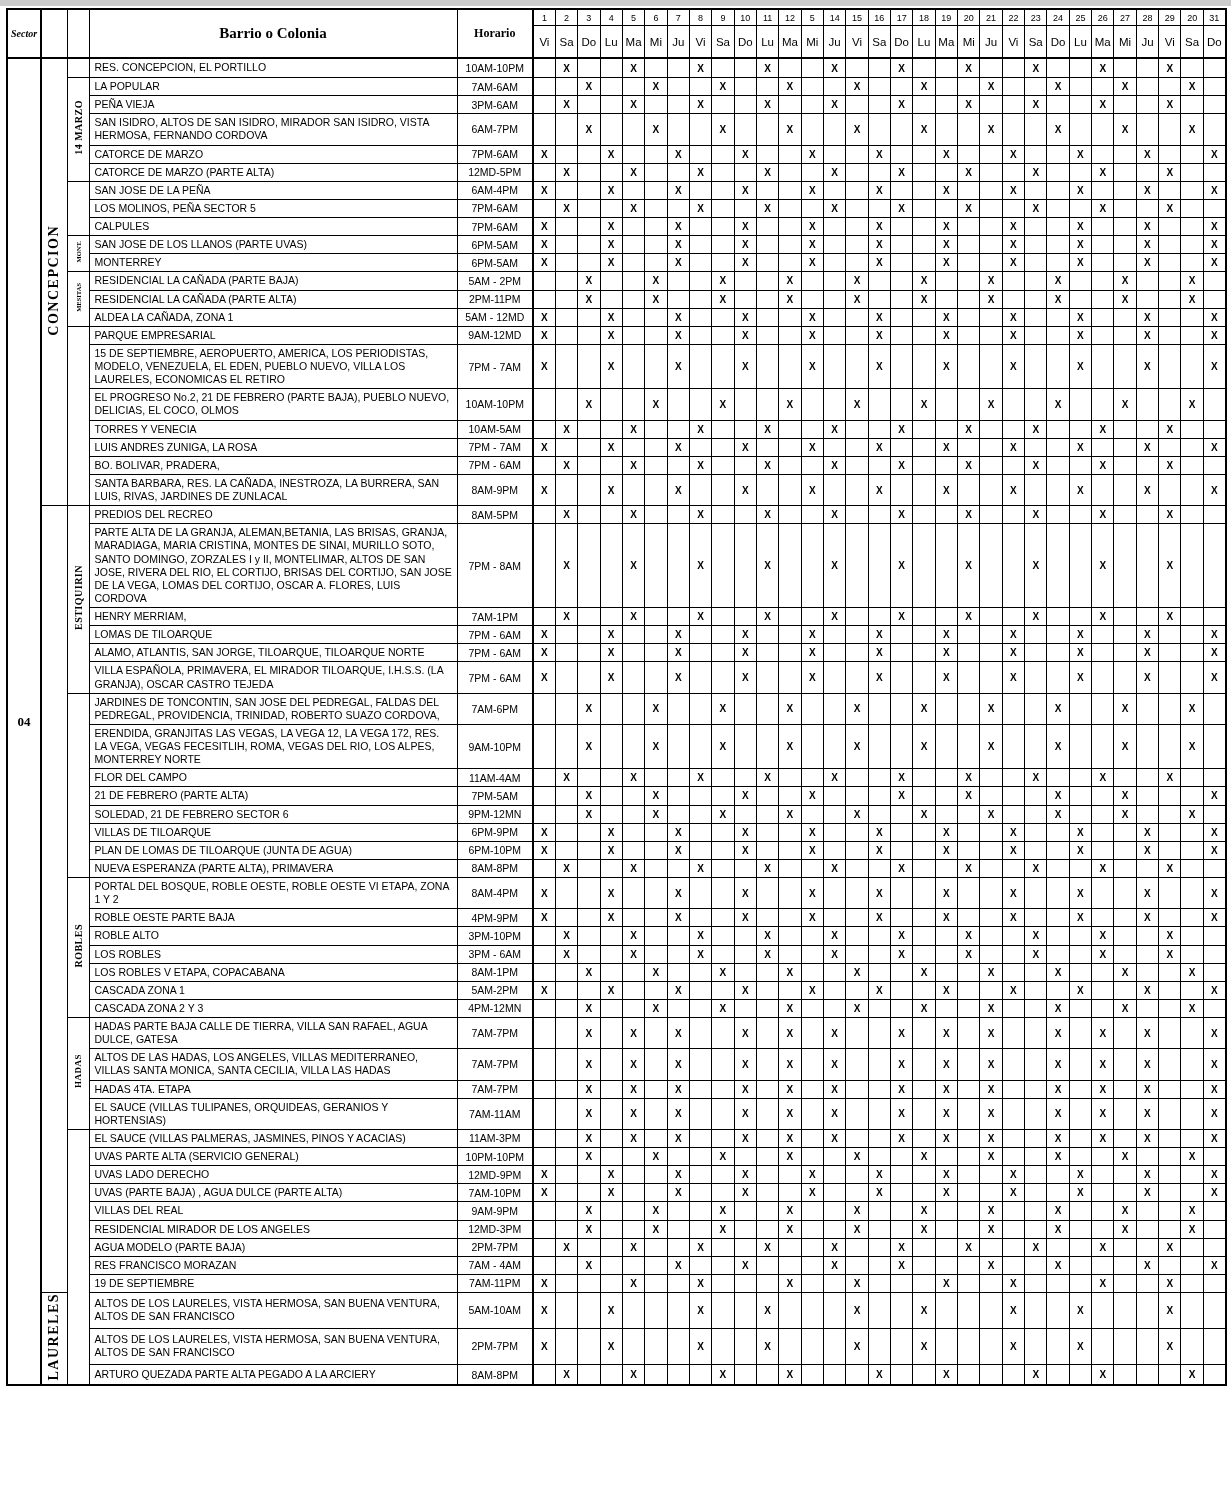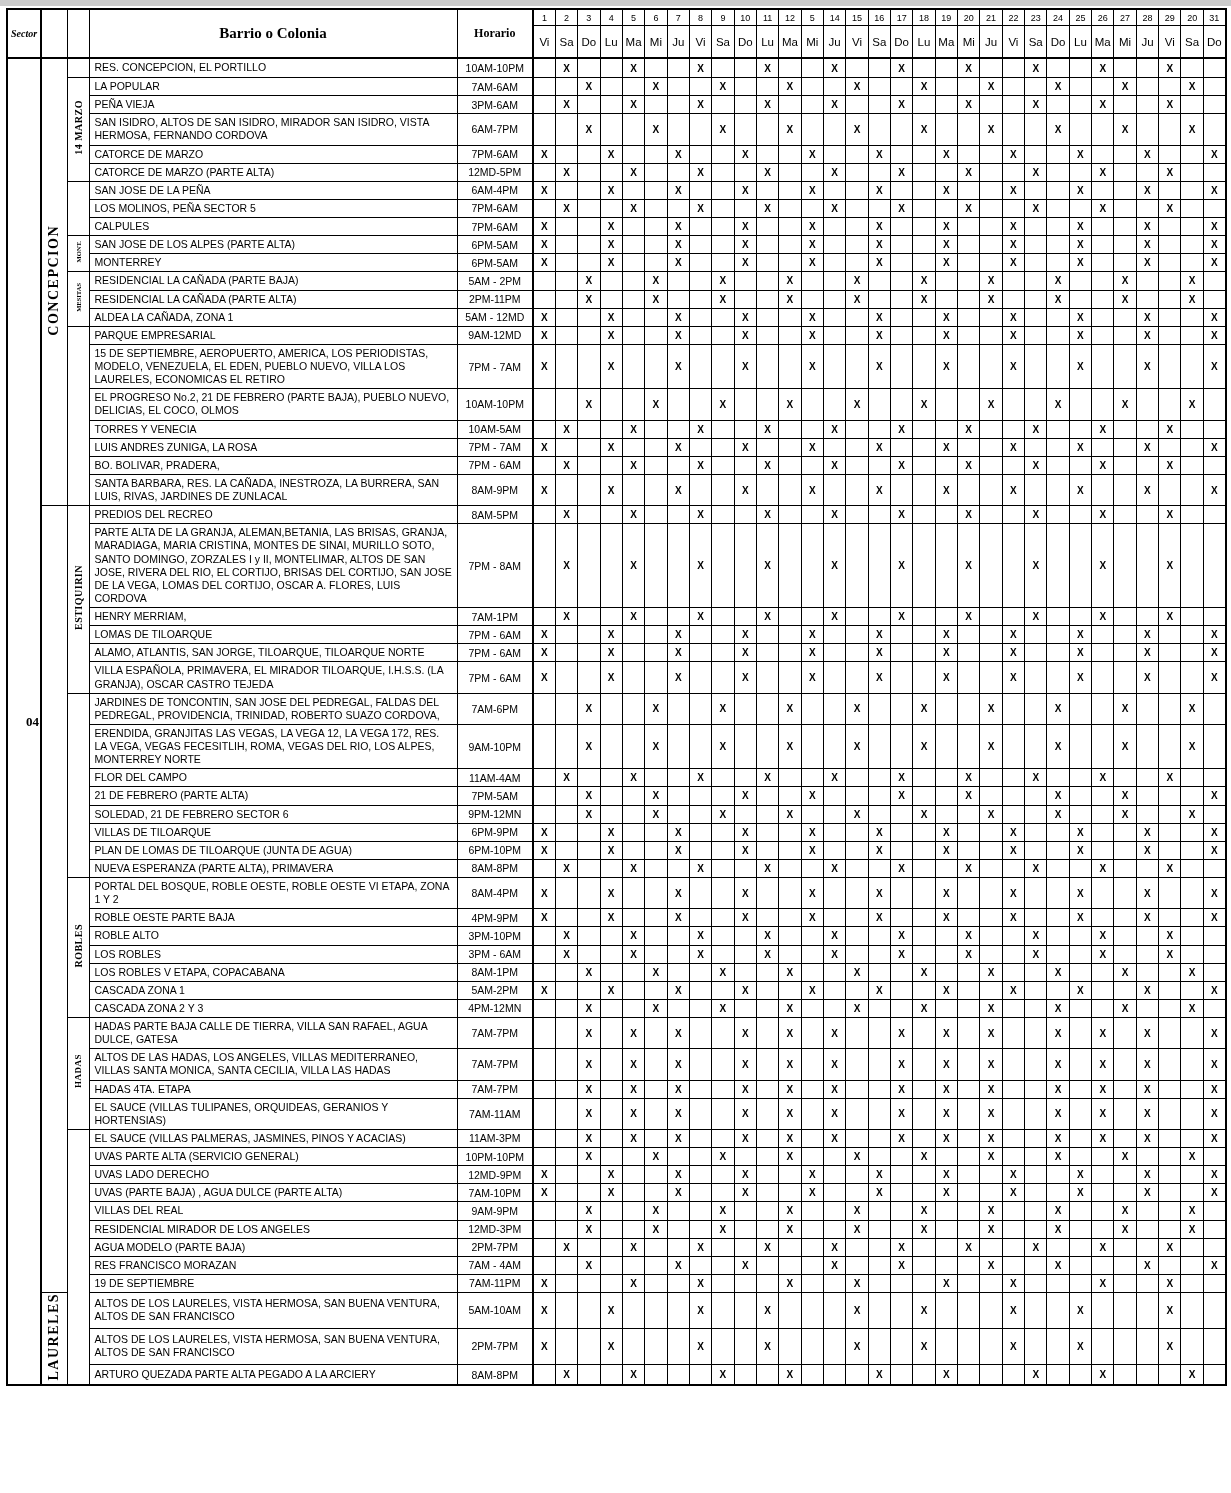--- a/index.html
+++ b/index.html
@@ -13,21 +13,21 @@
   th.h-blank{border-bottom:2px solid #000;}
   th.h-barrio{font-weight:bold;font-size:15px;border-bottom:2px solid #000;}
   th.h-horario{font-weight:bold;font-size:12px;border-bottom:2px solid #000;}
   th.day-num{font-family:"Liberation Sans",sans-serif;font-weight:normal;font-size:9px;height:15px;text-align:center;padding:0;}
   th.day-name{font-family:"Liberation Sans",sans-serif;font-weight:normal;font-size:11.5px;height:31px;text-align:center;padding:0;}
   th.day-first,td.day-first{border-left:2px solid #000;}
   tbody tr{height:18px;}
   td.barrio-cell{font-size:10.5px;line-height:1.25;padding:2px 2px 2px 5px;text-align:left;}
   td.horario-cell{font-size:10.5px;text-align:center;padding:0 1px;margin-left:29px;}
   td.day-cell{text-align:center;font-weight:bold;font-size:10px;padding:0;font-family:"Liberation Sans",sans-serif;}
-  td.sector-cell{border-right:2px solid #000;text-align:right;font-family:"Liberation Serif",serif;font-weight:bold;font-size:13px;margin-left:24px;}
+  td.sector-cell{border-right:2px solid #000;text-align:center;font-family:"Liberation Serif",serif;font-weight:bold;font-size:13px;margin-left:24px;}
   td.vcell{text-align:center;padding:0;}
   .vtext{writing-mode:vertical-rl;transform:rotate(180deg);margin:0 auto;font-family:"Liberation Serif",serif;font-weight:bold;white-space:nowrap;display:inline-block;}
   .v-lg{font-size:14px;letter-spacing:1.5px;}
   .v-md{font-size:10px;letter-spacing:0.5px;}
   .v-sm{font-size:9px;letter-spacing:0.5px;}
   .v-xs{font-size:6.5px;letter-spacing:0;}
 </style>
 </head>
 <body>
 
@@ -461,21 +461,21 @@
         <td class="day-cell">X</td>
         <td class="day-cell"></td>
         <td class="day-cell"></td>
         <td class="day-cell">X</td>
         <td class="day-cell"></td>
         <td class="day-cell"></td>
         <td class="day-cell">X</td>
       </tr>
       <tr>
         <td class="vcell" rowspan="2"><div class="vtext v-xs">MONT.</div></td>
-        <td class="barrio-cell">SAN JOSE DE LOS  ALPES (PARTE ALTA)</td>
+        <td class="barrio-cell">SAN JOSE DE LOS  LLANOS (PARTE UVAS)</td>
         <td class="horario-cell">6PM-5AM</td>
         <td class="day-cell day-first">X</td>
         <td class="day-cell"></td>
         <td class="day-cell"></td>
         <td class="day-cell">X</td>
         <td class="day-cell"></td>
         <td class="day-cell"></td>
         <td class="day-cell">X</td>
         <td class="day-cell"></td>
         <td class="day-cell"></td>

